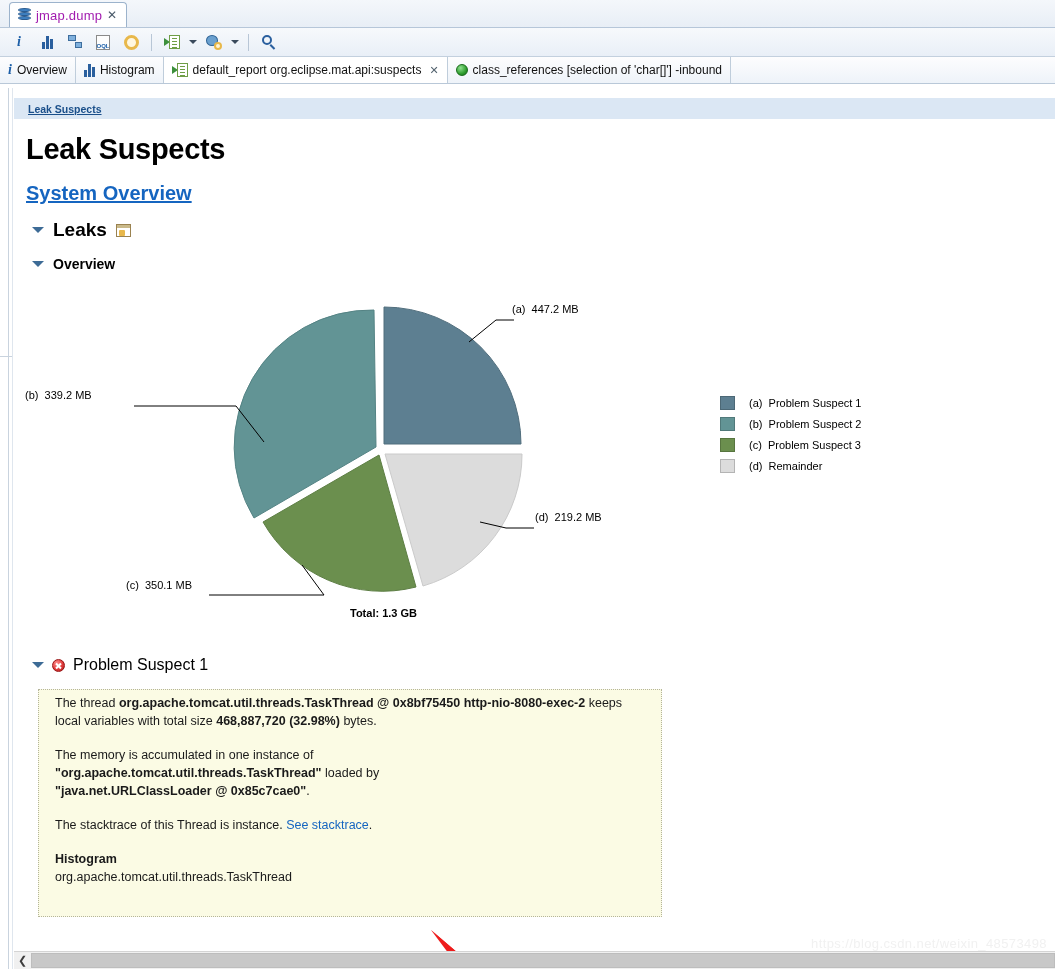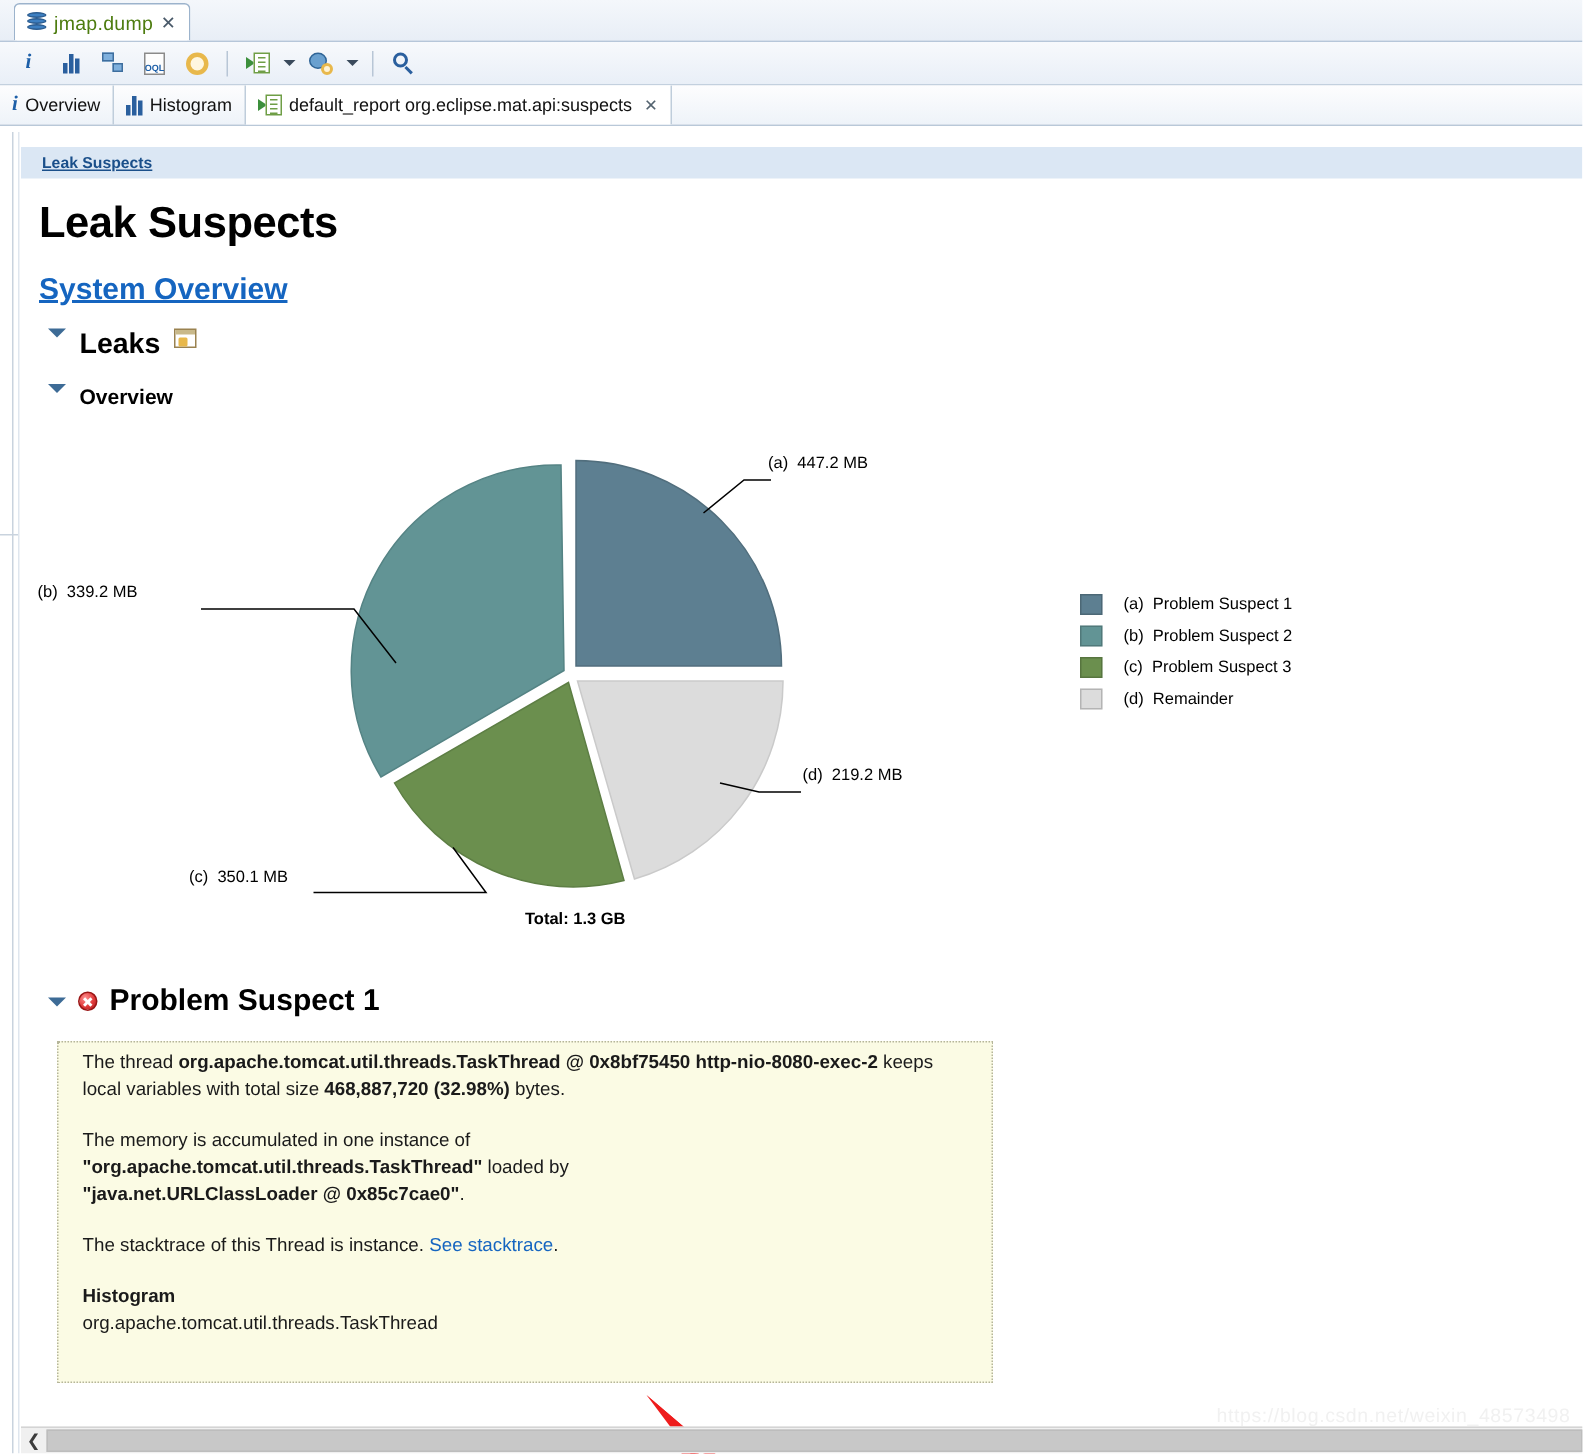--- a/index.html
+++ b/index.html
@@ -20,21 +20,21 @@
   }
   .editor-tab{
     position:absolute;left:9px;top:2px;height:25px;
     background:#ffffff;
     border:1px solid #9cb3cc;border-bottom:none;
     border-radius:4px 4px 0 0;
     display:flex;align-items:center;gap:5px;
     padding:0 9px 0 8px;
     box-sizing:border-box;
   }
-  .editor-tab .tab-title{font-size:13px;color:#4d7c0f;letter-spacing:.2px;}
+  .editor-tab .tab-title{font-size:13px;color:#a21caf;letter-spacing:.2px;}
   .tab-close{font-size:12px;color:#4a5a6a;line-height:1;cursor:pointer;}
 
   
   .ico-db{width:13px;height:14px;position:relative;display:inline-block;}
   .ico-db i{position:absolute;left:0;width:13px;height:4px;border-radius:50%/50%;
     background:#3d7fc1;border:1px solid #2b5c90;box-sizing:border-box;}
   .ico-db i:nth-child(1){top:0;}
   .ico-db i:nth-child(2){top:4px;}
   .ico-db i:nth-child(3){top:8px;}
 
@@ -110,21 +110,21 @@
     margin:10px 0 0 0;height:21px;
     background:#dbe7f4;
     display:flex;align-items:center;padding-left:14px;
   }
   .breadcrumb-link{font-size:10.5px;font-weight:bold;color:#1a4f8a;text-decoration:underline;cursor:pointer;}
 
   .h1{font-size:29px;font-weight:bold;margin:14px 0 0 12px;letter-spacing:-.3px;}
   .sysoverview{display:inline-block;margin:16px 0 0 12px;font-size:20px;font-weight:bold;
     color:#1565c0;text-decoration:underline;cursor:pointer;}
 
-  .sec{margin:14px 0 0 18px;display:flex;gap:9px;}
+  .sec{margin:14px 0 0 18px;display:flex;align-items:center;gap:9px;}
   .twisty{width:0;height:0;border-left:6px solid transparent;border-right:6px solid transparent;
     border-top:6px solid #3d6b96;cursor:pointer;}
   .sec-title-lg{font-size:19px;font-weight:bold;}
   .sec-title-sm{font-size:14px;font-weight:bold;}
   .ico-window{width:15px;height:13px;background:#fff;border:1px solid #9a8250;position:relative;box-sizing:border-box;}
   .ico-window::before{content:"";position:absolute;left:0;right:0;top:0;height:3px;background:#c9b98a;}
   .ico-window::after{content:"";position:absolute;left:2px;top:5px;width:6px;height:6px;
     background:#e8b84b;border-radius:1px;}
 
   
@@ -137,21 +137,21 @@
 
   
   .suspect-head{margin:24px 0 0 18px;display:flex;align-items:center;gap:8px;}
   .ico-error{width:13px;height:13px;border-radius:50%;
     background:radial-gradient(circle at 35% 30%,#ff8f8f 0%,#e03b3b 55%,#a81818 100%);
     position:relative;border:1px solid #9a1414;box-sizing:border-box;}
   .ico-error::before,.ico-error::after{content:"";position:absolute;left:2px;top:5px;
     width:7px;height:2px;background:#fff;}
   .ico-error::before{transform:rotate(45deg);}
   .ico-error::after{transform:rotate(-45deg);}
-  .suspect-title{font-size:20px;font-weight:bold;}
+  .suspect-title{font-size:16px;font-weight:normal;}
 
   .yellow-box{
     margin:15px 0 0 24px;width:624px;
     background:#fbfbe4;border:1px dotted #b5b59a;
     padding:4px 16px 14px 16px;box-sizing:border-box;
     font-size:12.5px;line-height:18px;color:#1a1a1a;
   }
   .yellow-box p{margin:0 0 16px 0;}
   .yellow-box p.tight{margin-bottom:0;}
   .yellow-box b{font-weight:bold;}
@@ -262,20 +262,24 @@
       <span class="ar"></span>
         <span class="pg">
           <b></b>
           <b></b>
           <b></b>
           <b></b>
         </span>
     </span>
     <span>default_report  org.eclipse.mat.api:suspects</span>
     <span class="x">✕</span>
+  </div>
+  <div class="vtab">
+    <span class="ico-greenball"></span>
+    <span>class_references  [selection of 'char[]'] -inbound</span>
   </div>
   <div class="vtab vgap"></div>
 </div>
 
 <div class="content-wrap">
 
   <div class="left-rail">
     <div class="rail-line"></div>
     <div class="rail-line2"></div>
     <div class="rail-tick"></div>

